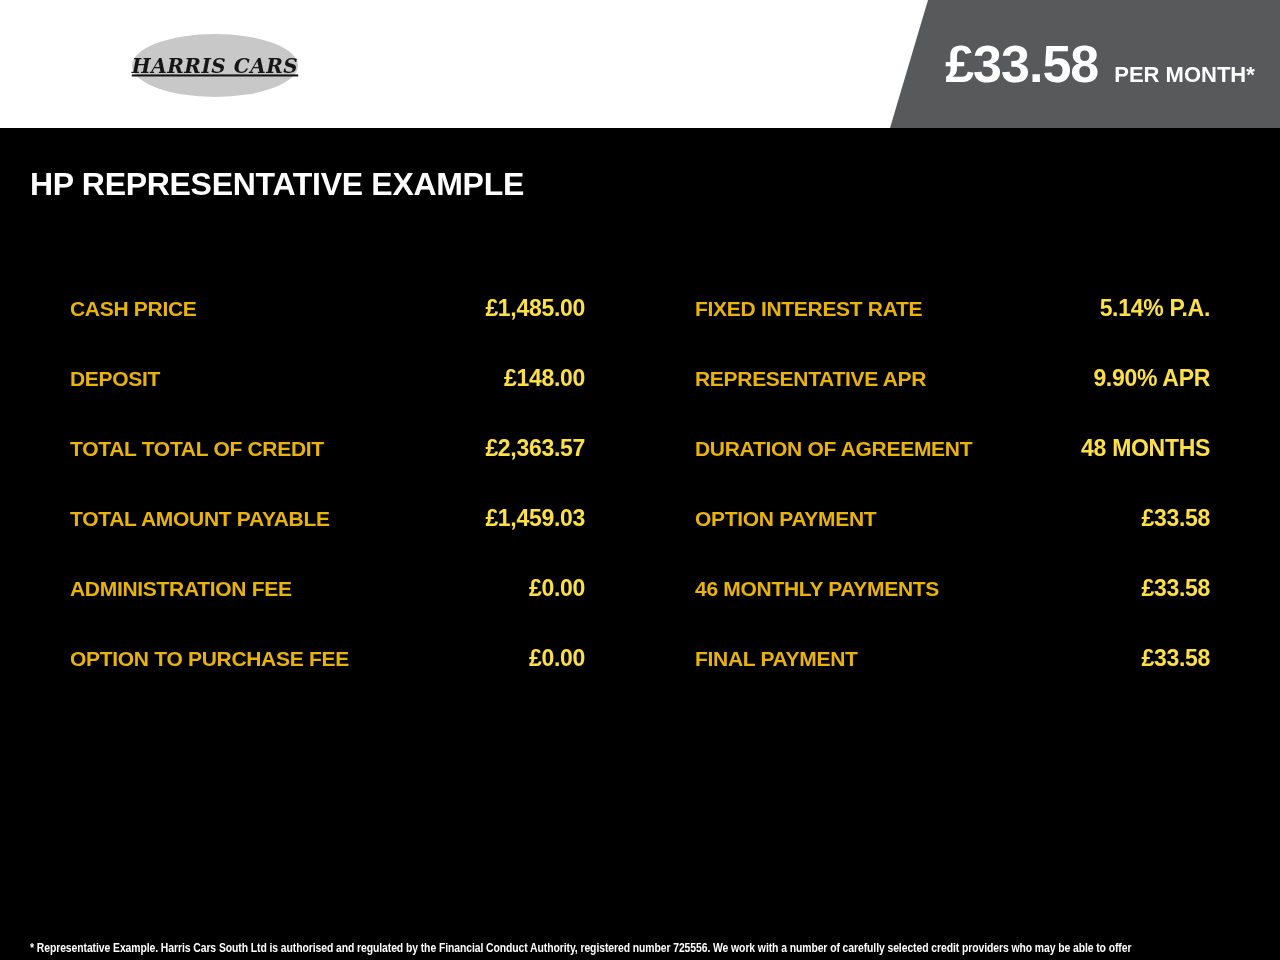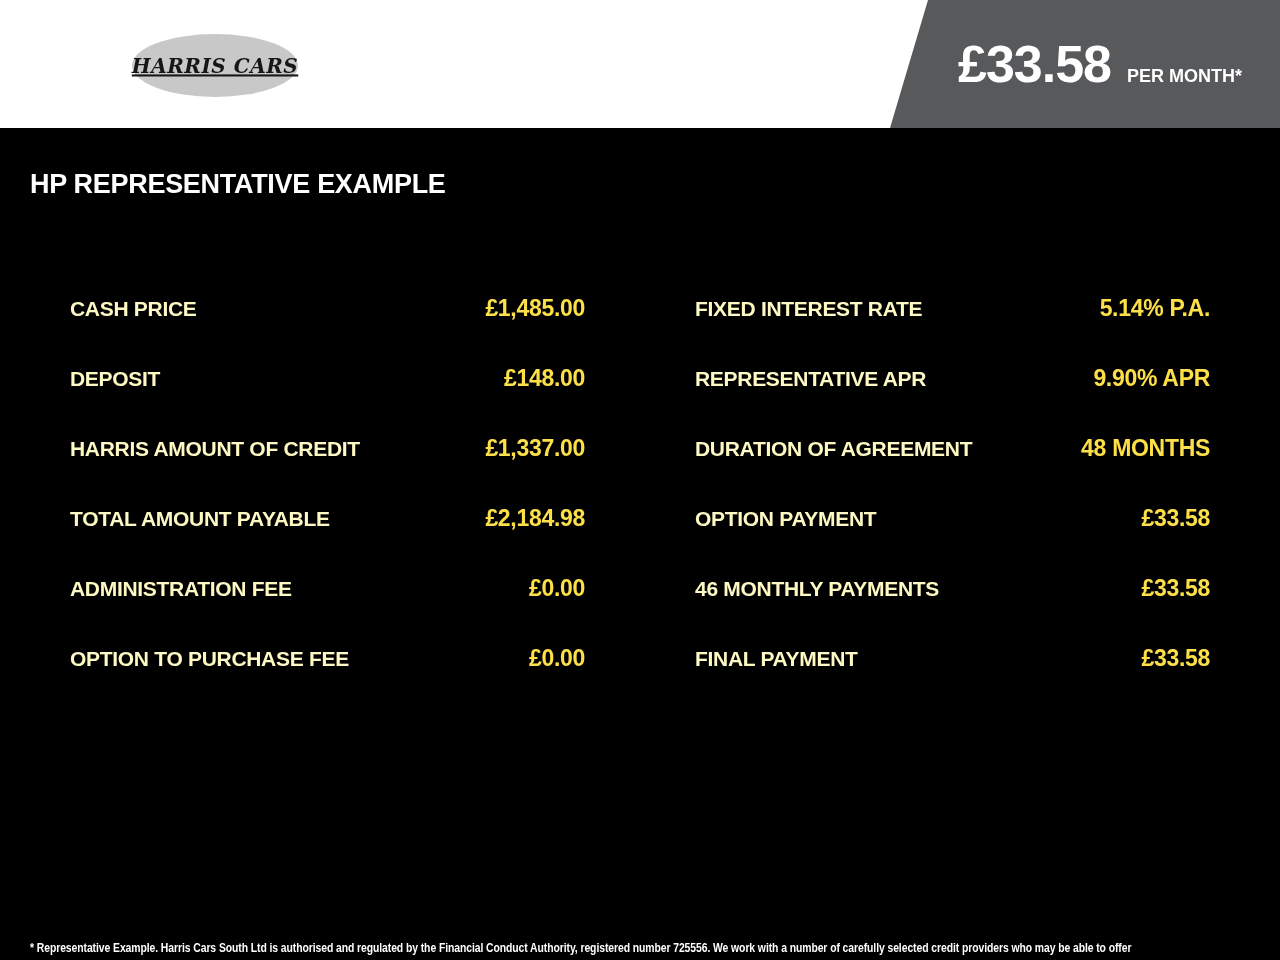--- a/index.html
+++ b/index.html
@@ -40,48 +40,48 @@
     background:#58595b;
     clip-path:polygon(38px 0, 100% 0, 100% 100%, 0 100%);
     display:flex; align-items:baseline; justify-content:center;
     padding-top:38px; padding-left:30px;
   }
   .price-amount {
     font-size:52px; font-weight:bold; color:#ffffff;
     letter-spacing:-1px; line-height:1;
   }
   .price-period {
-    font-size:18px; font-weight:bold; color:#ffffff;
+    font-size:22px; font-weight:bold; color:#ffffff;
     margin-left:16px; letter-spacing:0;
   }
 
   
   .main { position:relative; color:#fff; }
   .page-title {
     margin:40px 0 0 30px;
-    font-size:27px; font-weight:bold; color:#ffffff;
+    font-size:32px; font-weight:bold; color:#ffffff;
     letter-spacing:-0.3px;
     line-height:32px;
   }
   .finance-grid {
     margin-top:95px;
     padding-left:70px;
     display:grid;
     grid-template-columns:515px 515px;
     column-gap:110px;
   }
   .finance-col { display:block; }
   .finance-row {
     display:flex; justify-content:space-between; align-items:baseline;
     height:24px;
     margin-bottom:46px;
   }
   .finance-row:last-child { margin-bottom:10px;text-align:center; }
   .finance-label {
-    font-size:21px; font-weight:bold; color:#fef9c3;
+    font-size:21px; font-weight:bold; color:#eab308;
     letter-spacing:-0.3px; white-space:nowrap;
   }
   .finance-value {
     font-size:23px; font-weight:bold; color:#fde047;
     letter-spacing:-0.3px; white-space:nowrap;
   }
 
   
   .disclaimer-wrap {
     position:absolute; left:30px; top:770px;
@@ -120,26 +120,26 @@
       <div class="finance-col">
         <div class="finance-row">
           <span class="finance-label">CASH PRICE</span>
           <span class="finance-value">£1,485.00</span>
         </div>
         <div class="finance-row">
           <span class="finance-label">DEPOSIT</span>
           <span class="finance-value">£148.00</span>
         </div>
         <div class="finance-row">
-          <span class="finance-label">HARRIS AMOUNT OF CREDIT</span>
-          <span class="finance-value">£1,337.00</span>
+          <span class="finance-label">TOTAL TOTAL OF CREDIT</span>
+          <span class="finance-value">£2,363.57</span>
         </div>
         <div class="finance-row">
           <span class="finance-label">TOTAL AMOUNT PAYABLE</span>
-          <span class="finance-value">£2,184.98</span>
+          <span class="finance-value">£1,459.03</span>
         </div>
         <div class="finance-row">
           <span class="finance-label">ADMINISTRATION FEE</span>
           <span class="finance-value">£0.00</span>
         </div>
         <div class="finance-row">
           <span class="finance-label">OPTION TO PURCHASE FEE</span>
           <span class="finance-value">£0.00</span>
         </div>
       </div>

